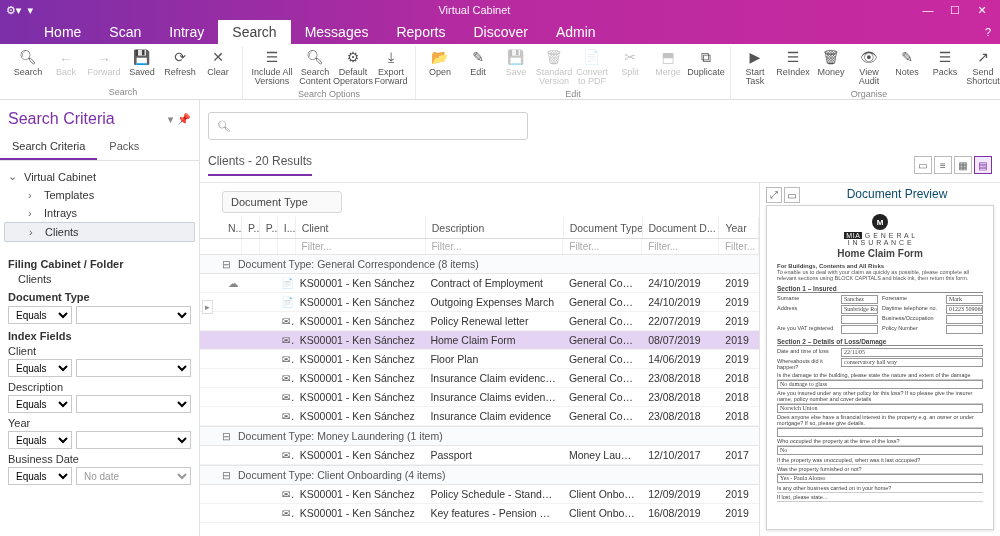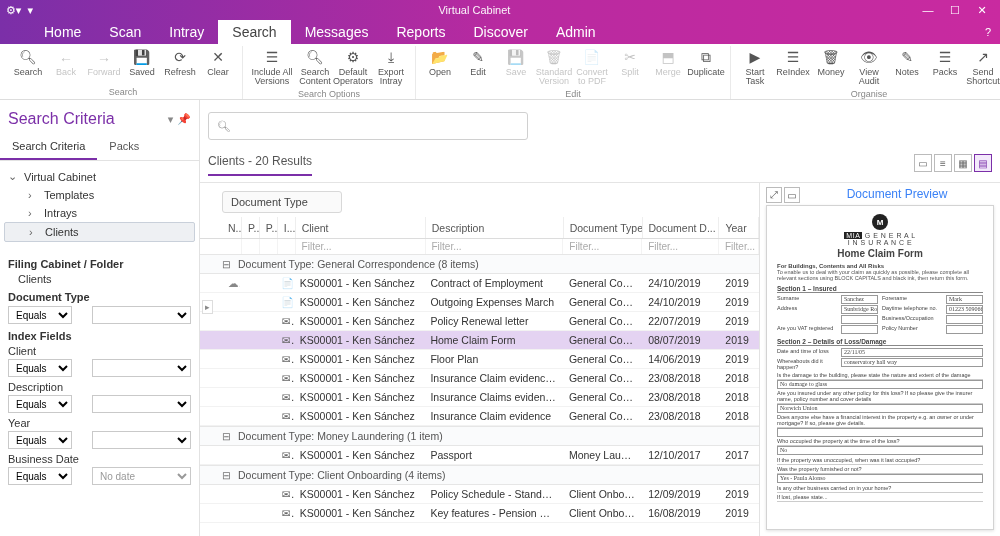--- a/index.html
+++ b/index.html
@@ -41,33 +41,33 @@
   .subtabs { display: flex; border-bottom: 1px solid #e2e2e2; }
   .subtabs .stab { padding: 6px 12px; font-size: 11px; cursor: pointer; color: #555; }
   .subtabs .stab.active { border-bottom: 2px solid #7b2fa8; color: #333; font-weight: 500; }
   .tree { padding: 6px 4px; font-size: 11px; }
   .tree-row { padding: 3px 4px; display: flex; align-items: center; gap: 6px; cursor: pointer; }
   .tree-row .chev { width: 10px; color: #666; }
   .tree-row.sel { background: #eef0f3; border: 1px solid #c9d0da; border-radius: 2px; }
   .tree-row.indent1 { padding-left: 24px; }
   .filters { padding: 4px 8px 0 8px; font-size: 11px; overflow: hidden; }
   .filters .fhead { font-weight: 600; margin-top: 6px; margin-bottom: 3px; color: #333; }
-  .filters .frow { display: flex; gap: 20px; margin-bottom: 4px; }
+  .filters .frow { display: flex; gap: 4px; margin-bottom: 4px; }
   .filters select, .filters input { font-size: 10px; height: 18px; border: 1px solid #c9c9c9; background: #fff; padding: 0 3px; }
   .filters .sel-sm { width: 64px; }
   .filters .sel-lg { flex: 1; }
   .filters label { display: block; margin-bottom: 2px; color: #333; }
 
   
   .main { flex: 1; display: flex; flex-direction: column; overflow: hidden; }
   .searchbar-row { padding: 12px 8px 0 8px; display: flex; align-items: center; gap: 8px; }
   .searchbox { display: flex; align-items: center; border: 1px solid #d0d0d0; border-radius: 3px; width: 320px; height: 28px; padding: 0 8px; }
   .searchbox input { border: none; outline: none; flex: 1; font-size: 12px; }
   .searchbox .mag { color: #888; margin-right: 6px; }
-  .results-header { display: flex; align-items: flex-start; padding: 14px 8px 6px 8px; border-bottom: 1px solid #e4e4e4; }
+  .results-header { display: flex; align-items: center; padding: 14px 8px 6px 8px; border-bottom: 1px solid #e4e4e4; }
   .results-header .rtab { font-size: 12px; color: #555; border-bottom: 2px solid #7b2fa8; padding-bottom: 6px; }
   .results-header .spacer { flex: 1; }
   .viewicons { display: flex; gap: 2px; }
   .viewicons .vi { width: 18px; height: 18px; border: 1px solid #bbb; display: flex; align-items: center; justify-content: center; font-size: 10px; color: #666; }
   .viewicons .vi.active { border-color: #7b2fa8; color: #7b2fa8; background:#f3e9fb;}
 
   .grid-wrap { display: flex; flex: 1; overflow: hidden; }
   .grid-left { flex: 1; display: flex; flex-direction: column; border-right: 1px solid #e2e2e2; overflow: hidden;}
   .grouprow { background: #fafafa; border: 1px solid #d8d8d8; border-radius: 3px; margin: 8px 10px 4px 22px; padding: 4px 8px; width: 120px; font-size: 11px; color: #444; }
 
@@ -86,21 +86,21 @@
   .datarow .cell { padding: 0 6px; overflow: hidden; white-space: nowrap; text-overflow: ellipsis; }
   .datarow .i-slot { width: 18px; text-align: center; }
   .datarow .cloud { color: #888; }
   .datarow .pdficon { color: #c0392b; }
   .datarow .envicon { color: #666; }
 
   
   .preview { width: 240px; padding: 4px 6px 6px 6px; display: flex; flex-direction: column; }
   .preview-tools { display: flex; gap: 2px; margin-bottom: 2px; }
   .preview-tools .pt { width: 16px; height: 16px; border: 1px solid #bbb; display: flex; align-items: center; justify-content: center; font-size: 10px; color: #555; }
-  .preview-title { text-align: center; font-size: 12px; color: #3b82f6; margin-bottom: 4px; }
+  .preview-title { text-align: center; font-size: 12px; color: #0c4a6e; margin-bottom: 4px; }
   .preview-page { flex: 1; border: 1px solid #d3d3d3; background: #fff; box-shadow: 0 1px 3px rgba(0,0,0,.12); padding: 8px 10px; font-size: 7px; color: #444; overflow: hidden; position: relative; }
   .preview-page .logo { display:flex; justify-content:center; margin-bottom:2px;}
   .preview-page .logo .m { width:16px;height:16px;border-radius:50%;background:#222;color:#fff;display:flex;align-items:center;justify-content:center;font-size:8px;font-weight:bold;}
   .preview-page .brand { text-align:center; font-size:7px; letter-spacing:.5px;}
   .preview-page h2 { text-align:center; font-size:10px; font-weight:bold; margin:2px 0 4px 0;}
   .preview-page .hint { font-size:5.5px; color:#555; margin-bottom:4px; line-height:1.1;}
   .preview-page .sect { font-size:6.5px; font-weight:bold; border-bottom:1px solid #888; margin:4px 0 2px 0;}
   .preview-page .fl { display:flex; gap:4px; margin-bottom:1px;}
   .preview-page .lab { width:60px; font-size:5.5px;}
   .preview-page .val { flex:1; border:1px solid #999; height:9px; font-family: "Comic Sans MS", cursive; font-size:6px; padding:0 2px; overflow:hidden; white-space:nowrap;}
@@ -178,21 +178,21 @@
 Content</div>
         </div>
         <div class="ribbon-btn">
           <div class="ricon">⚙</div>
           <div class="lbl">Default
 Operators</div>
         </div>
         <div class="ribbon-btn">
           <div class="ricon">⤓</div>
           <div class="lbl">Export
-Intray</div>
+Forward</div>
         </div>
       </div>
       <div class="ribbon-group-label">Search Options</div>
     </div>
     <div class="ribbon-group">
       <div class="ribbon-row">
         <div class="ribbon-btn">
           <div class="ricon">📂</div>
           <div class="lbl">Open</div>
         </div>

